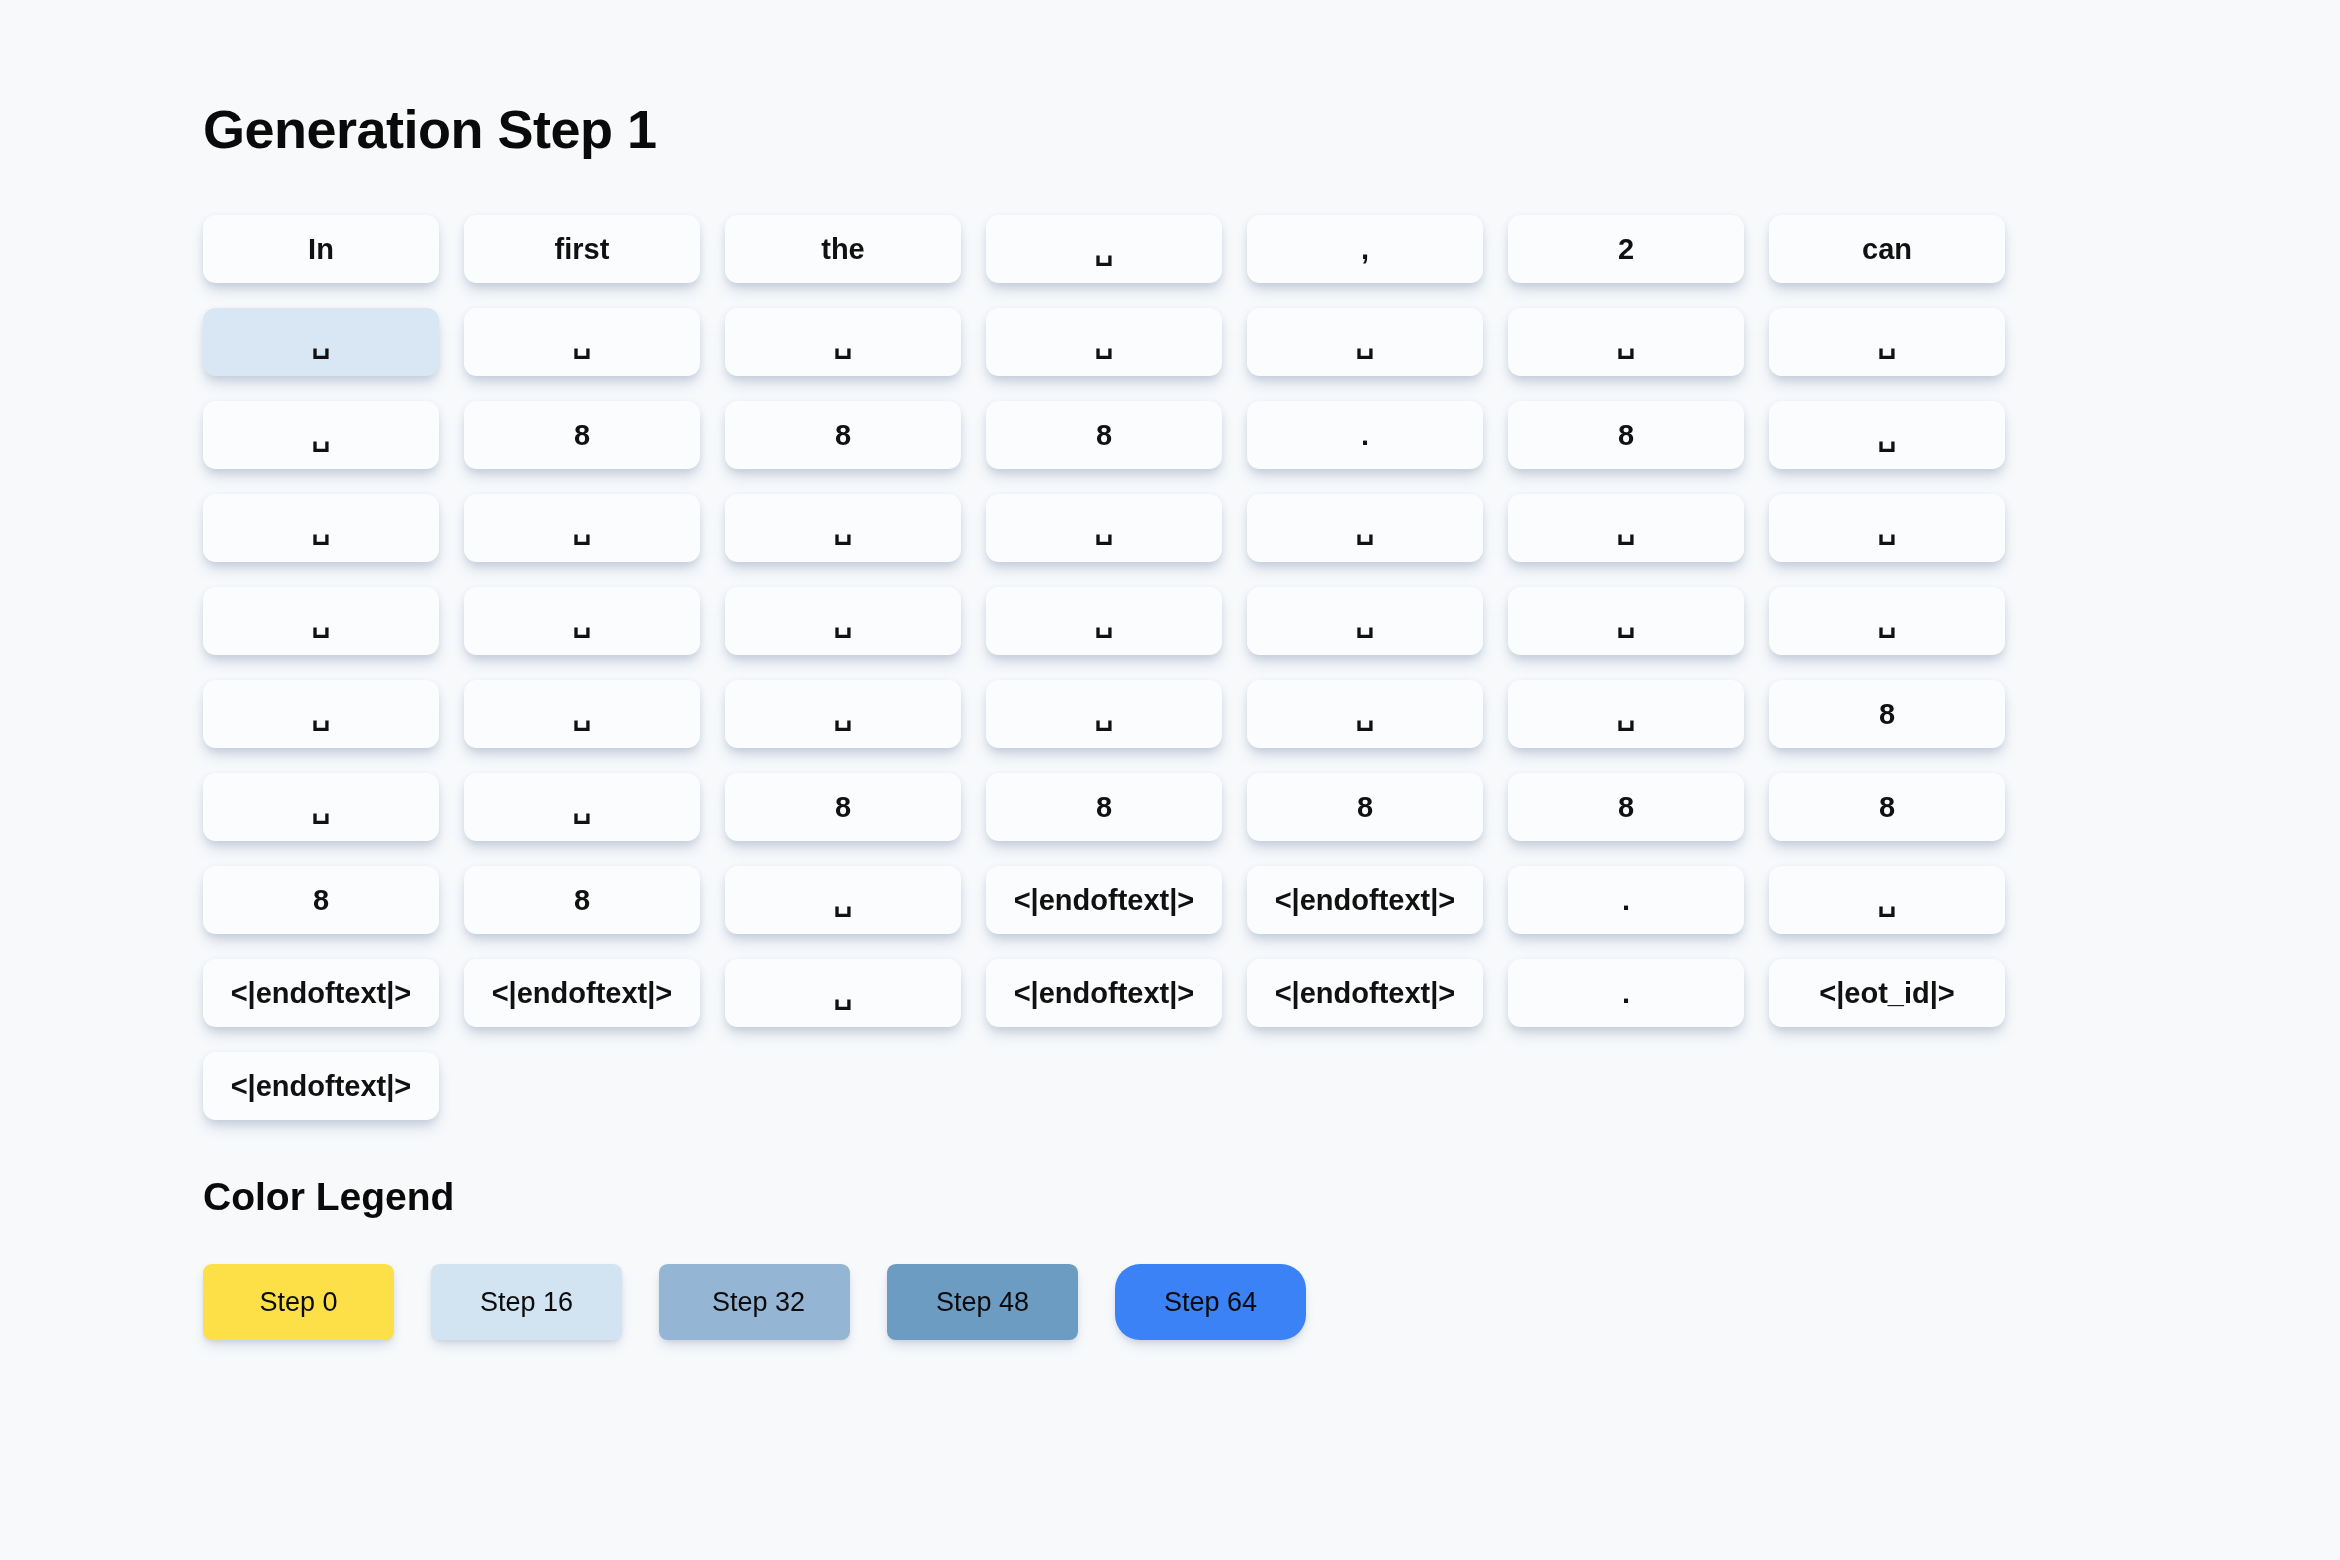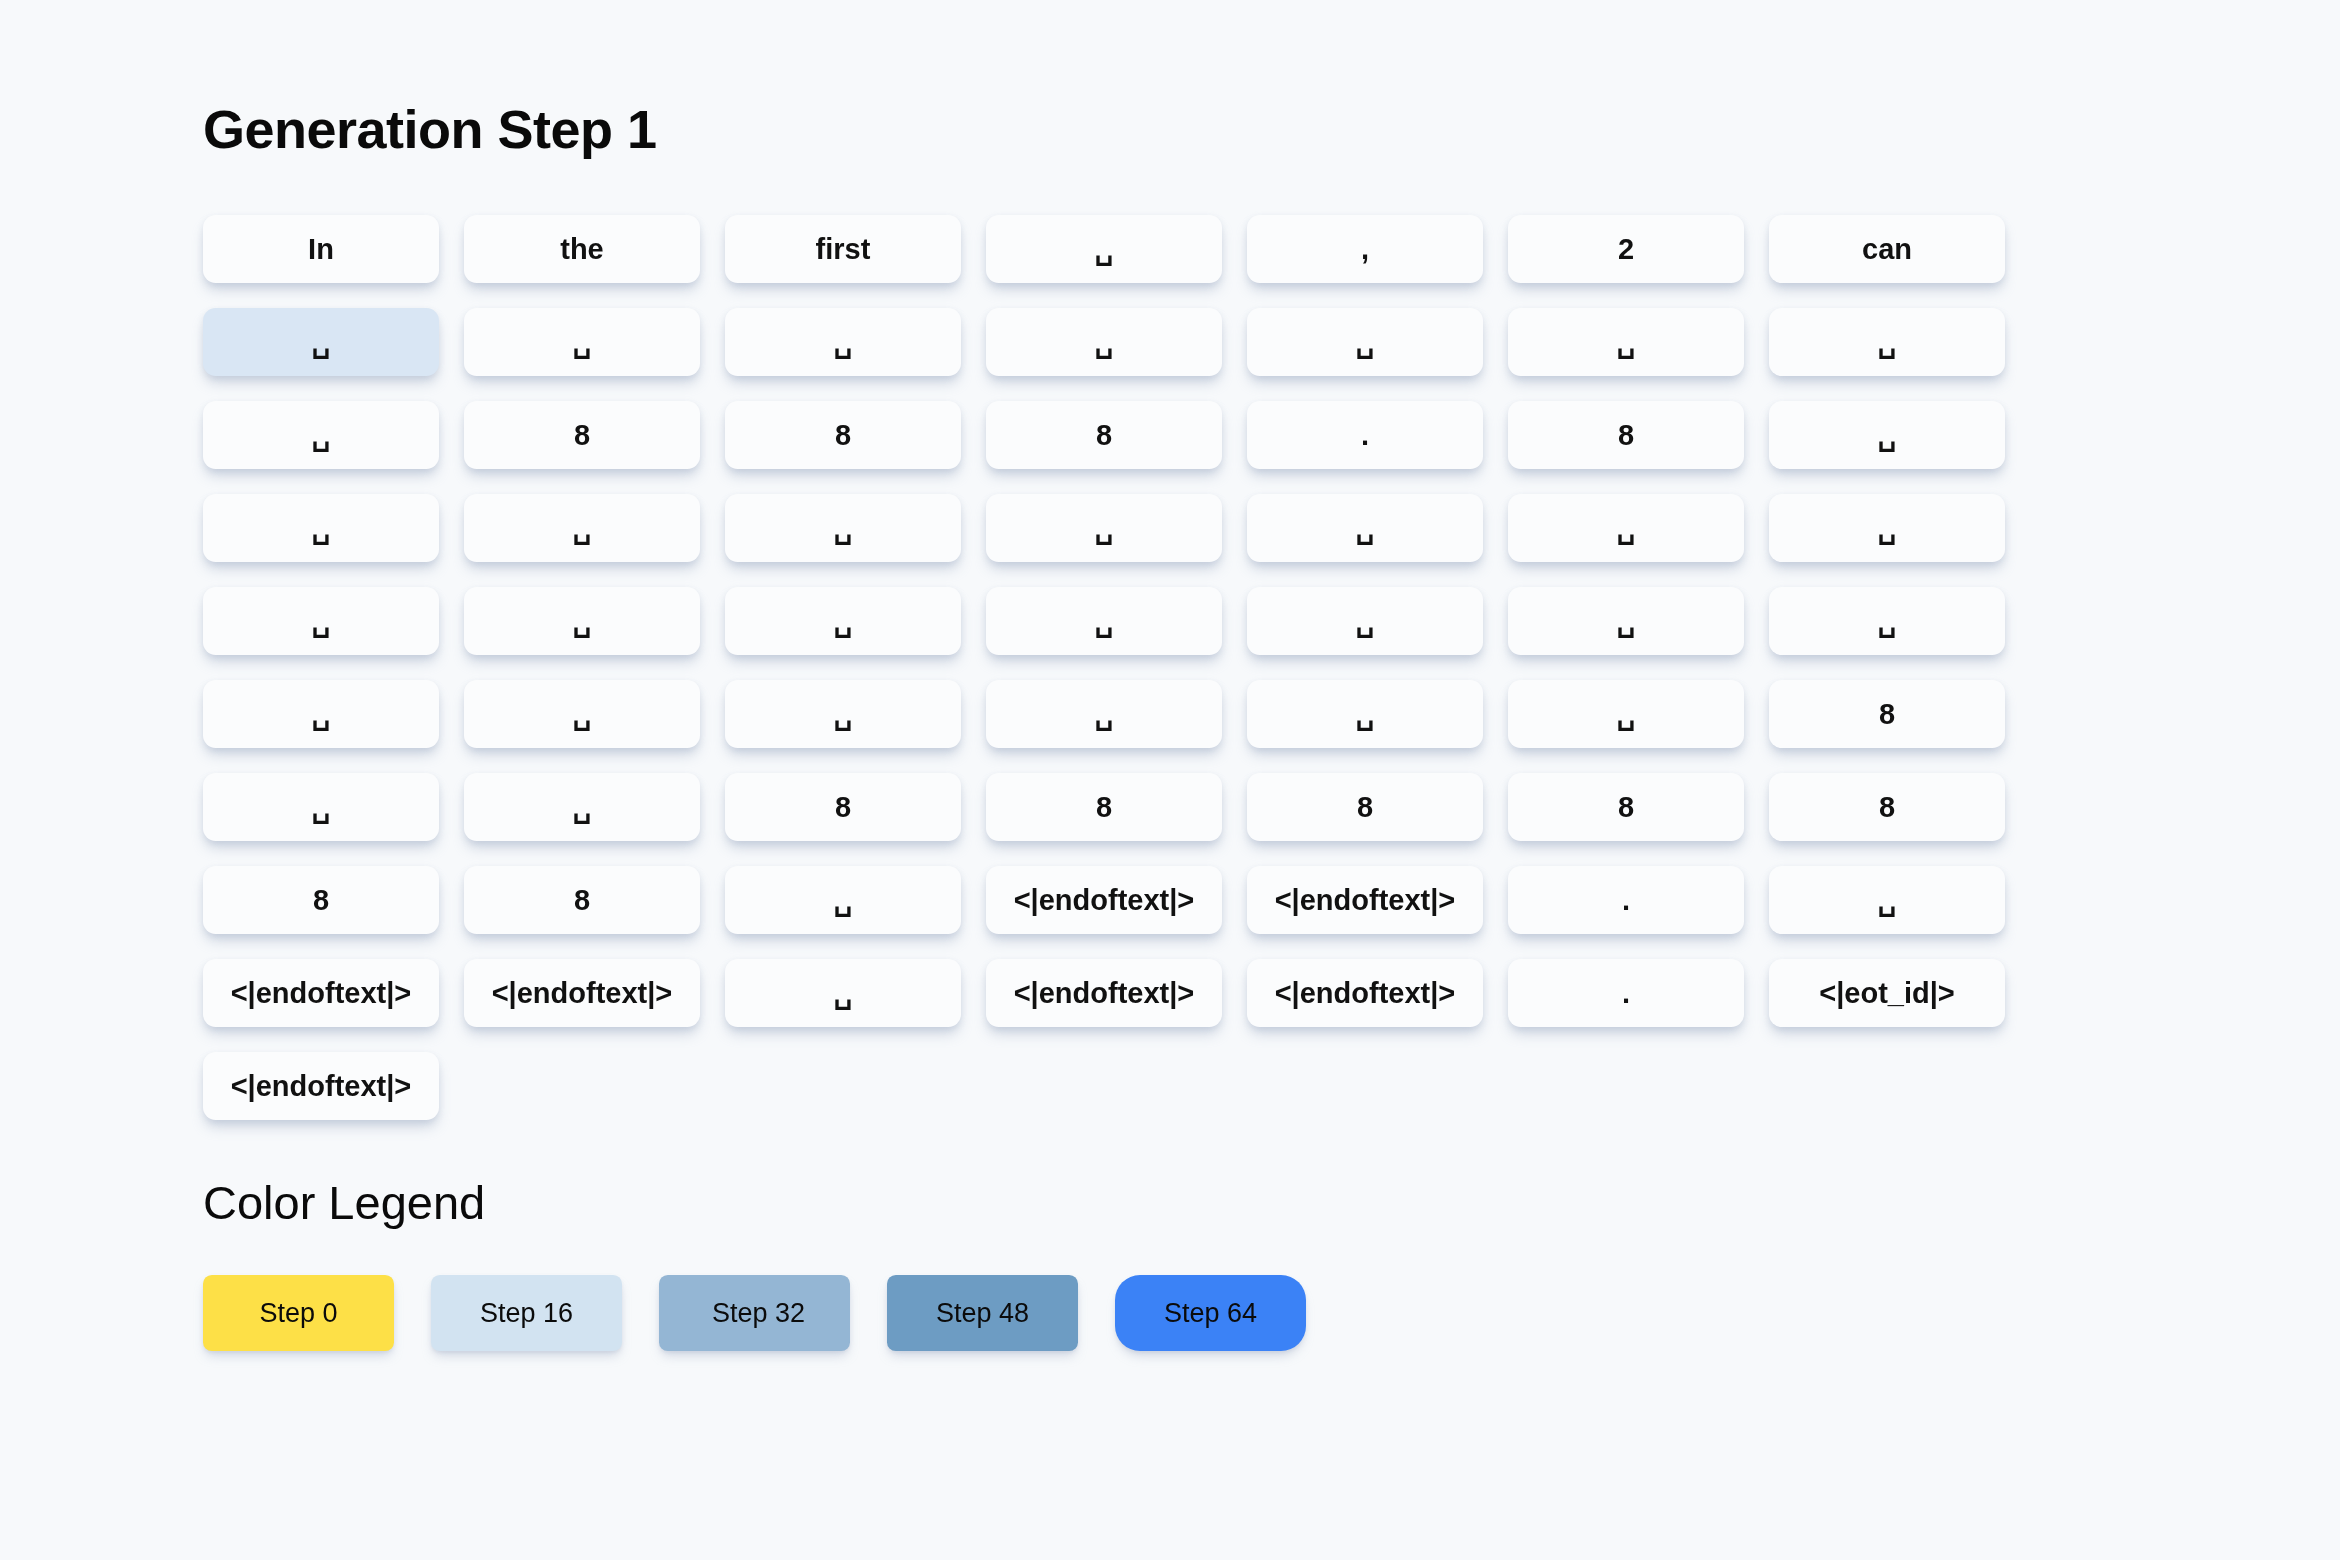--- a/index.html
+++ b/index.html
@@ -35,22 +35,22 @@
     align-items: center;
     justify-content: center;
     font-size: 29px;
     font-weight: 700;
     color: #111;
     box-shadow: 0 9.8px 13.7px -3.9px rgba(148, 163, 190, 0.45),
                 0 2.9px 5.9px rgba(148, 163, 190, 0.20);
   }
   .legend-title {
     margin-top: 55px;
-    font-size: 47px;
-    font-weight: 400;
+    font-size: 39px;
+    font-weight: 700;
   }
   .legend {
     margin-top: 45px;
     display: flex;
     column-gap: 37px;
   }
   .swatch {
     width: 191px;
     height: 76px;
     border-radius: 8.8px;
@@ -68,24 +68,24 @@
 <body>
 
 <div class="content">
   <h1 class="page-title">Generation Step 1</h1>
 
   <div class="token-grid">
       <div class="cell">
         <span>In</span>
       </div>
       <div class="cell">
+        <span>first</span>
+      </div>
+      <div class="cell">
         <span>the</span>
-      </div>
-      <div class="cell">
-        <span>first</span>
       </div>
       <div class="cell">
         <span>␣</span>
       </div>
       <div class="cell">
         <span>,</span>
       </div>
       <div class="cell">
         <span>2</span>
       </div>

